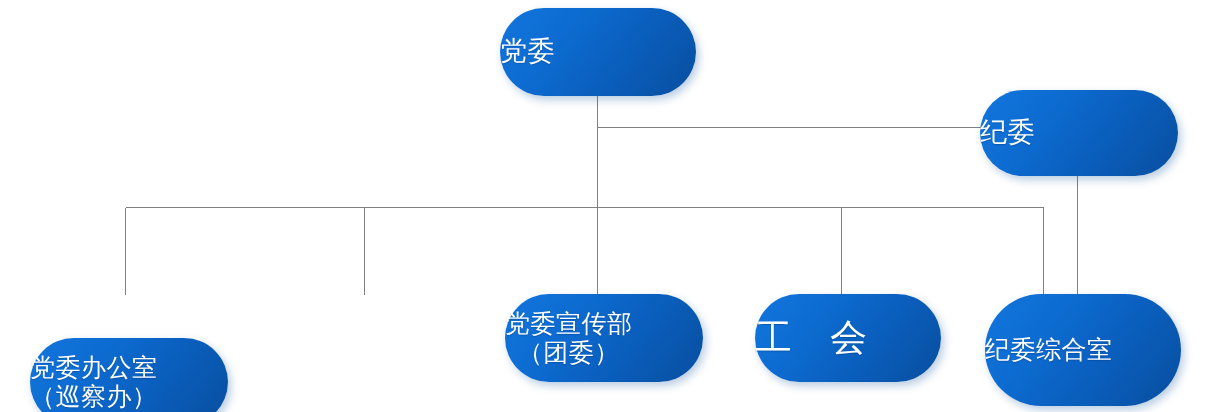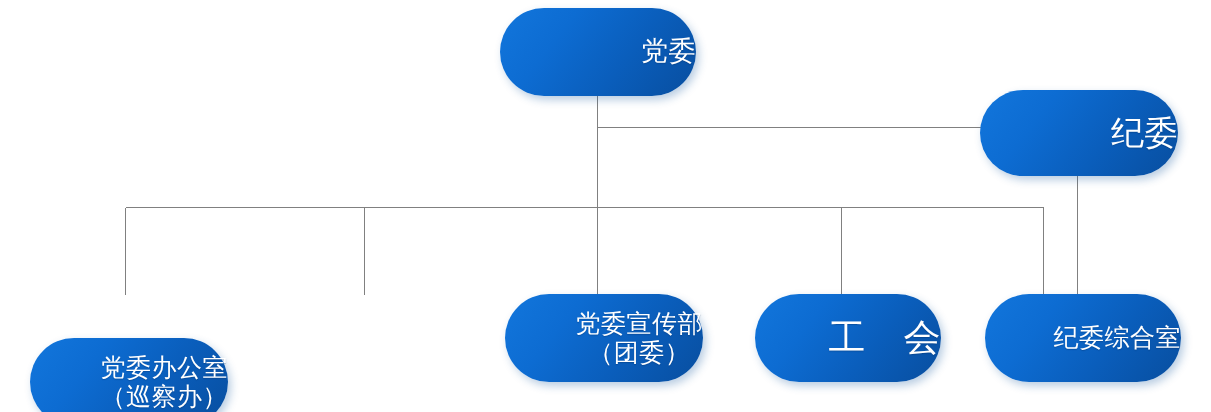--- a/index.html
+++ b/index.html
@@ -24,55 +24,55 @@
     top: 0;
     width: 1211px;
     height: 412px;
     pointer-events: none;
   }
   .node {
     position: absolute;
     box-sizing: border-box;
     display: flex;
     align-items: center;
-    justify-content: flex-end;
+    justify-content: flex-start;
     text-align: center;
     color: #ffffff;
     border-radius: 999px;
     background: linear-gradient(128deg, #1276DC 0%, #0D6CD2 30%, #0A5EBC 62%, #084E9F 100%);
     box-shadow: 3px 4px 9px rgba(24, 90, 160, 0.30);
     line-height: 1.18;
     letter-spacing: 0.5px;
     text-shadow: 0 1px 1px rgba(0, 40, 90, 0.30);
     -webkit-font-smoothing: antialiased;
   }
   .node .node-label {
     display: block;
     white-space: pre-line;
   }
   .node-root {
     left: 500px;  top: 8px;   width: 196px; height: 88px;  font-size: 27px;
   }
   .node-jiwei {
-    left: 980px;  top: 90px;  width: 198px; height: 86px;  font-size: 33px;
+    left: 980px;  top: 90px;  width: 198px; height: 86px;  font-size: 27px;
   }
   .node-l2a {
     left: 30px;   top: 294px; width: 198px; height: 88px;  font-size: 25px; margin-top: 44px;
   }
   .node-l2b {
     left: 270px;  top: 294px; width: 198px; height: 88px;  font-size: 25px;
   }
   .node-l2c {
     left: 505px;  top: 294px; width: 198px; height: 88px;  font-size: 25px;
   }
   .node-l2d {
     left: 755px;  top: 294px; width: 186px; height: 88px;  font-size: 37px;
   }
   .node-l2e {
-    left: 985px;  top: 294px; width: 196px; height: 88px;  font-size: 25px;
+    left: 985px;  top: 294px; width: 196px; height: 112px;  font-size: 25px;
   }
 </style>
 </head>
 <body>
 
 <div id="chart-canvas">
 
   <svg id="connector-layer" viewBox="0 0 1211 412" xmlns="http://www.w3.org/2000/svg">
     <g stroke="#808080" stroke-width="1" fill="none" shape-rendering="crispEdges">
       <line x1="597.5" y1="96" x2="597.5" y2="207.5"></line>

